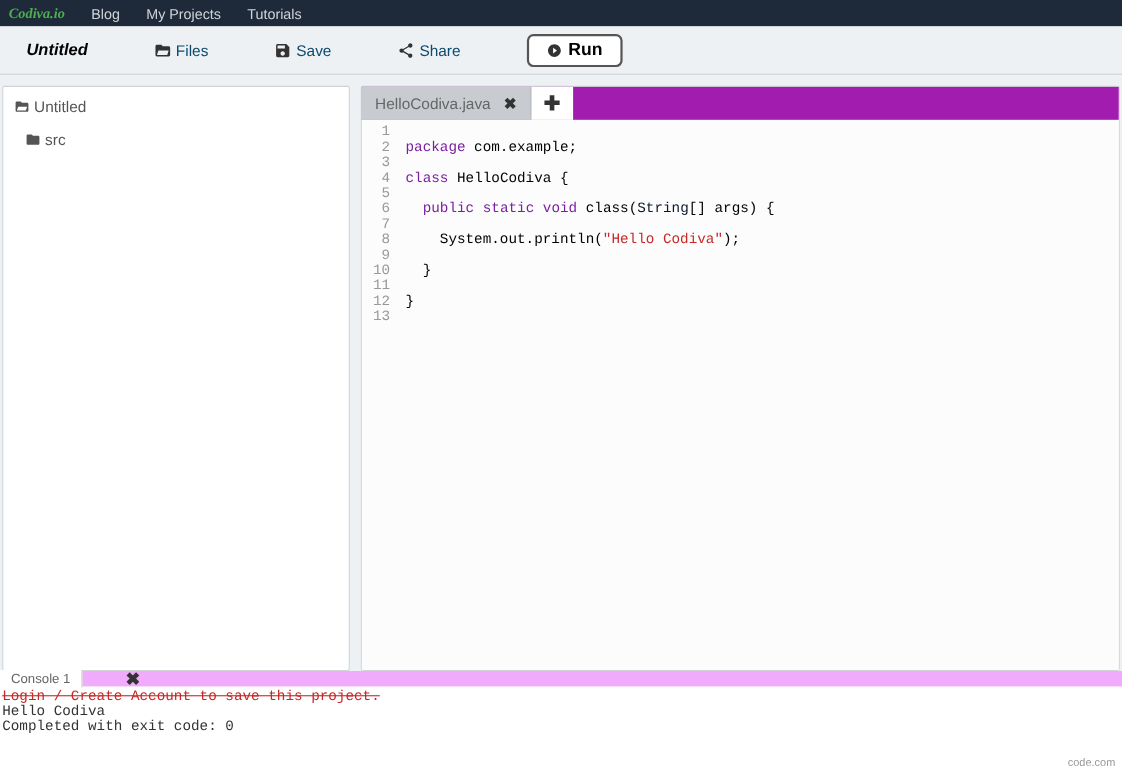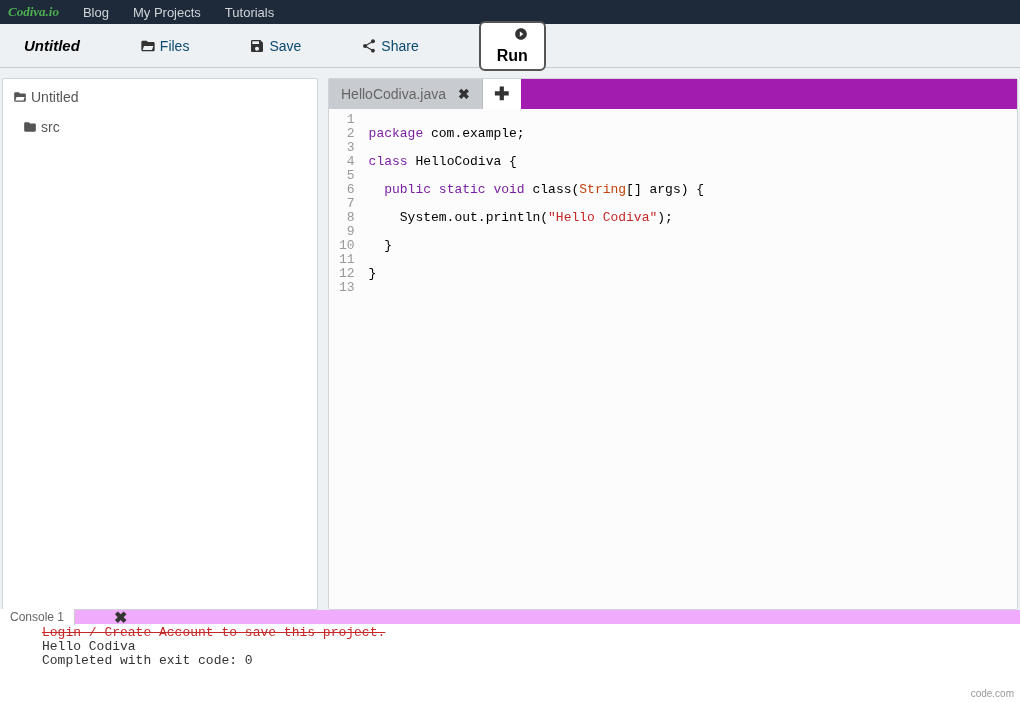--- a/index.html
+++ b/index.html
@@ -6,21 +6,21 @@
     body { font-family: -apple-system, BlinkMacSystemFont, "Segoe UI", Arial, sans-serif; background: #fff; width: 1020px; height: 702px; overflow: hidden; }
     
     .topnav { background: #1e2a3a; height: 24px; display: flex; align-items: center; padding: 0 8px; gap: 24px; font-size: 13px; }
     .topnav-brand { color: #4caf50; font-family: Georgia, serif; font-style: italic; font-weight: bold; }
     .topnav-item { color: #d0d4d8; cursor: pointer; }
     
     .toolbar { background: #edf1f4; height: 44px; display: flex; align-items: center; padding: 0 24px; gap: 60px; border-bottom: 1px solid #c8ccd0; }
     .toolbar-title { font-style: italic; font-weight: bold; font-size: 15px; }
     .toolbar-btn { display: flex; align-items: center; gap: 4px; cursor: pointer; font-size: 14px; color: #0c4a6e; }
     .toolbar-btn svg { width: 16px; height: 16px; fill: #333; }
-    .run-btn { border: 2px solid #555; border-radius: 6px; padding: 4px 16px; font-weight: bold; display: flex; align-items: flex-end; gap: 6px; cursor: pointer; background: #fff; flex-direction: column; }
+    .run-btn { border: 2px solid #555; border-radius: 6px; padding: 4px 16px; font-weight: bold; display: flex; align-items: center; gap: 6px; cursor: pointer; background: #fff; }
     .run-btn svg { width: 14px; height: 14px; fill: #333; }
     
     .workspace { display: flex; height: 542px; background: #edf1f4; padding-top: 10px; gap: 10px; }
     
     .file-tree { width: 316px; background: #fff; border: 1px solid #d0d4d8; border-radius: 2px; margin-left: 2px; padding: 8px 0; }
     .tree-item { display: flex; align-items: center; gap: 4px; padding: 2px 10px; font-size: 14px; color: #555; cursor: pointer; }
     .tree-item.nested { padding-left: 20px; margin-top: 10px; }
     .tree-item svg { width: 14px; height: 14px; fill: #555; }
     
     .editor-pane { flex: 1; display: flex; flex-direction: column; background: #fff; border: 1px solid #d0d4d8; border-radius: 2px; margin-right: 2px; }
@@ -30,28 +30,28 @@
     .tab.active { background: #c8ccd0; }
     .tab-close { font-weight: bold; color: #333; cursor: pointer; font-size: 14px; }
     .tab-new { display: flex; align-items: center; justify-content: center; width: 38px; background: #fff; cursor: pointer; font-size: 18px; font-weight: bold; color: #333; }
     
     .code-area { flex: 1; display: flex; font-family: "Courier New", monospace; font-size: 13px; background: #fcfcfc; overflow: auto; }
     .gutter { background: #fcfcfc; color: #999; text-align: right; padding: 4px 6px 4px 10px; user-select: none; line-height: 14px; }
     .gutter div { height: 14px; }
     .code-lines { padding: 4px 8px; line-height: 14px; }
     .code-lines div { height: 14px; white-space: pre; }
     .kw { color: #7b1fa2; }
-    .type { color: #c2410c; margin-top: 34px; }
+    .type { color: #0f172a; margin-top: 34px; }
     .str { color: #c62828; }
     
     .console-wrap { height: 82px; }
     .console-tabbar { display: flex; background: #f0abfc; height: 14px; align-items: center; position: relative; }
     .console-tab { background: #fff; padding: 0px 10px; font-size: 12px; color: #666; border-right: 1px solid #ccc; cursor: pointer; height: 16px; display: flex; align-items: center; }
     .console-close { position: absolute; left: 114px; top: -2px; font-weight: bold; font-size: 16px; cursor: pointer; color: #333; }
-    .console-body { font-family: "Courier New", monospace; font-size: 13px; padding: 2px 2px; background: #fff; line-height: 14px; color: #333; margin-left: 40px; }
+    .console-body { font-family: "Courier New", monospace; font-size: 13px; padding: 2px 2px; background: #fff; line-height: 14px; color: #333; }
     .console-link { color: #c62828; text-decoration: line-through; }
     
     .watermark { position: absolute; right: 6px; bottom: 3px; font-size: 10px; color: #999; }
   </style>
 </head>
 <body>
 
 <div class="topnav">
   <span class="topnav-brand">Codiva.io</span>
   <span class="topnav-item">Blog</span>

